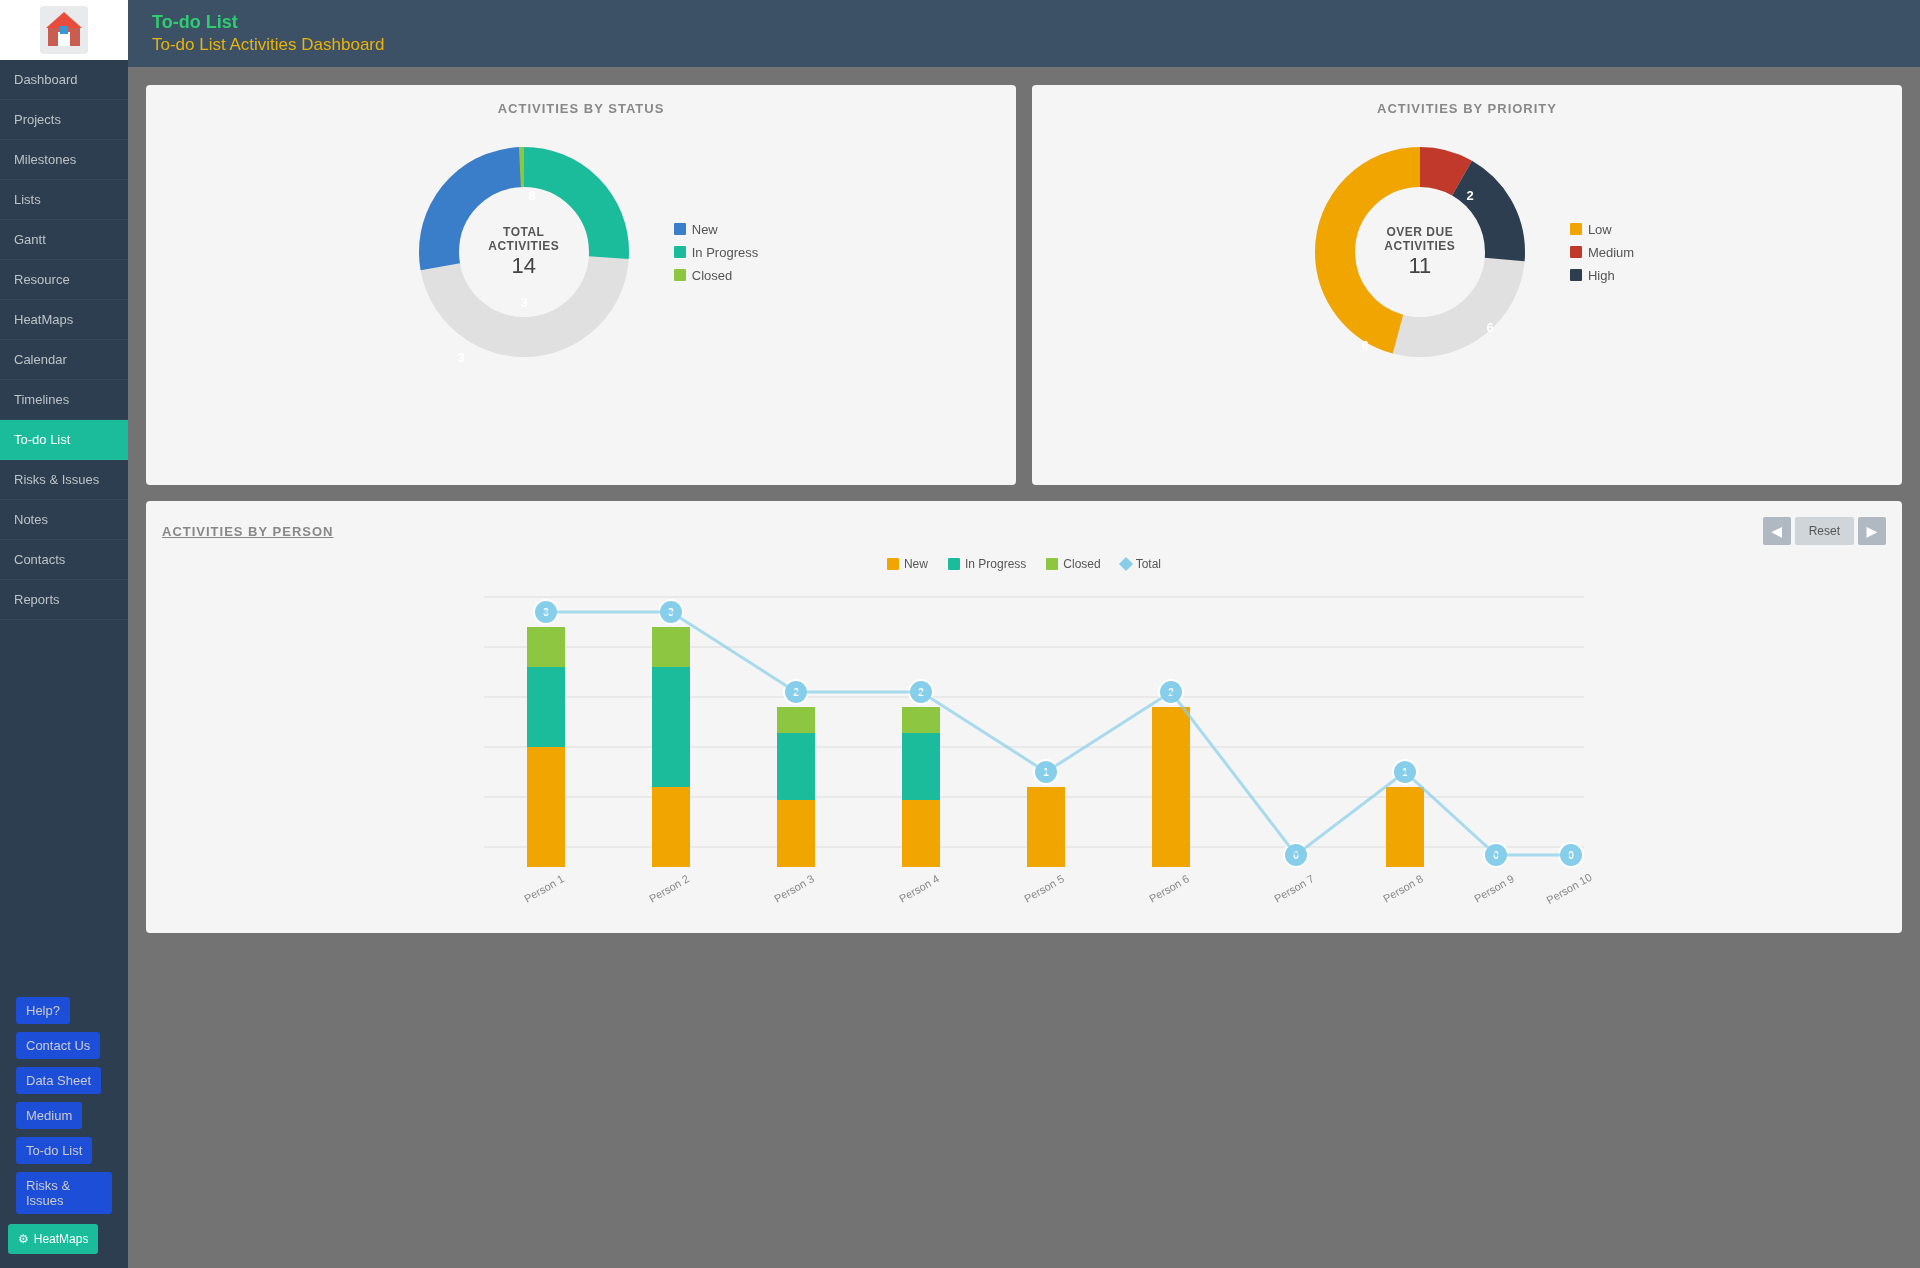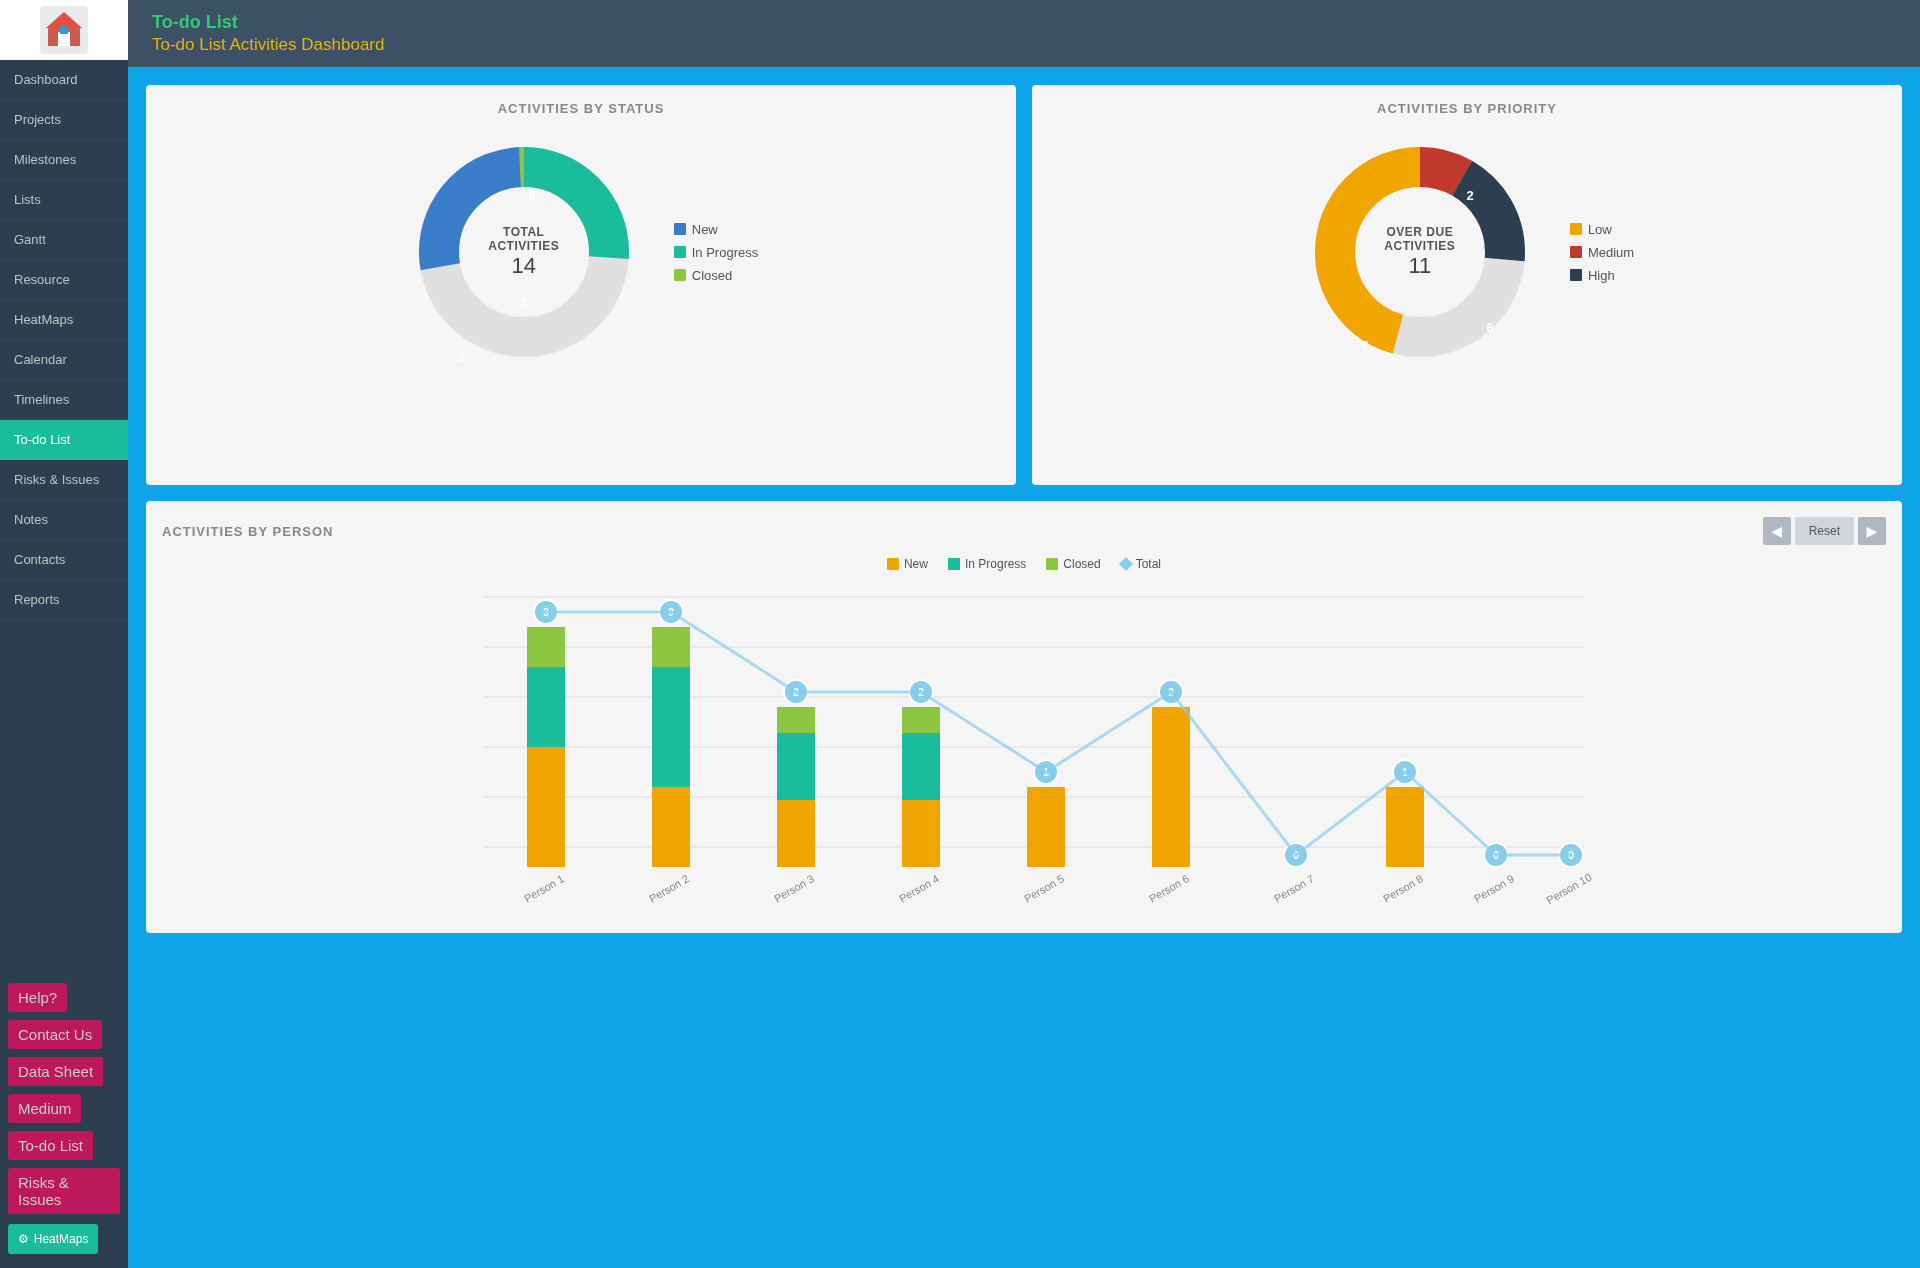--- a/index.html
+++ b/index.html
@@ -29,25 +29,25 @@
     .nav-item {
       color: #bdc3c7;
       font-size: 13px;
       padding: 12px 14px;
       cursor: pointer;
       border-bottom: 1px solid rgba(255,255,255,0.05);
     }
     .nav-item.active { background: #1abc9c; color: #fff; }
     .nav-spacer { flex: 1; }
     .bottom-btn {
-      margin: 4px 8px;
+      margin: 4px 16px;
       padding: 6px 10px;
-      background: #be185d;
+      background: #1d4ed8;
       color: #ccc;
-      font-size: 15px;
+      font-size: 13px;
       border: none;
       cursor: pointer;
       border-radius: 3px;
       text-align: left;
     }
     .settings-btn {
       margin: 6px 8px 4px;
       padding: 8px 10px;
       background: #1abc9c;
       color: #fff;
@@ -73,21 +73,21 @@
       padding: 12px 24px;
       min-height: 60px;
     }
     #header-title { color: #2ecc71; font-size: 18px; font-weight: 600; }
     #header-subtitle { color: #eab308; font-size: 17px; margin-top: 2px; }
 
     #content {
       flex: 1;
       padding: 18px;
       overflow-y: auto;
-      background: #0ea5e9;
+      background: #737373;
     }
 
     
     .charts-row {
       display: flex;
       gap: 16px;
       margin-bottom: 16px;
     }
     .chart-card {
       background: #f5f5f5;
@@ -308,21 +308,21 @@
               <div class="legend-dot" style="background:#2c3e50;"></div>
               <span>High</span>
             </div>
           </div>
         </div>
       </div>
     </div>
 
     <div class="bar-chart-card">
       <div class="bar-chart-header">
-        <div class="chart-title" style="margin:0;">ACTIVITIES BY PERSON</div>
+        <div class="chart-title" style="margin:0;text-decoration:underline;">ACTIVITIES BY PERSON</div>
         <div class="bar-chart-nav">
           <button class="nav-btn">◀</button>
           <button class="reset-btn">Reset</button>
           <button class="nav-btn">▶</button>
         </div>
       </div>
 
       <div class="bar-legend">
         <div class="bar-legend-item">
           <div class="bar-legend-dot" style="background:#f0a500;"></div>

